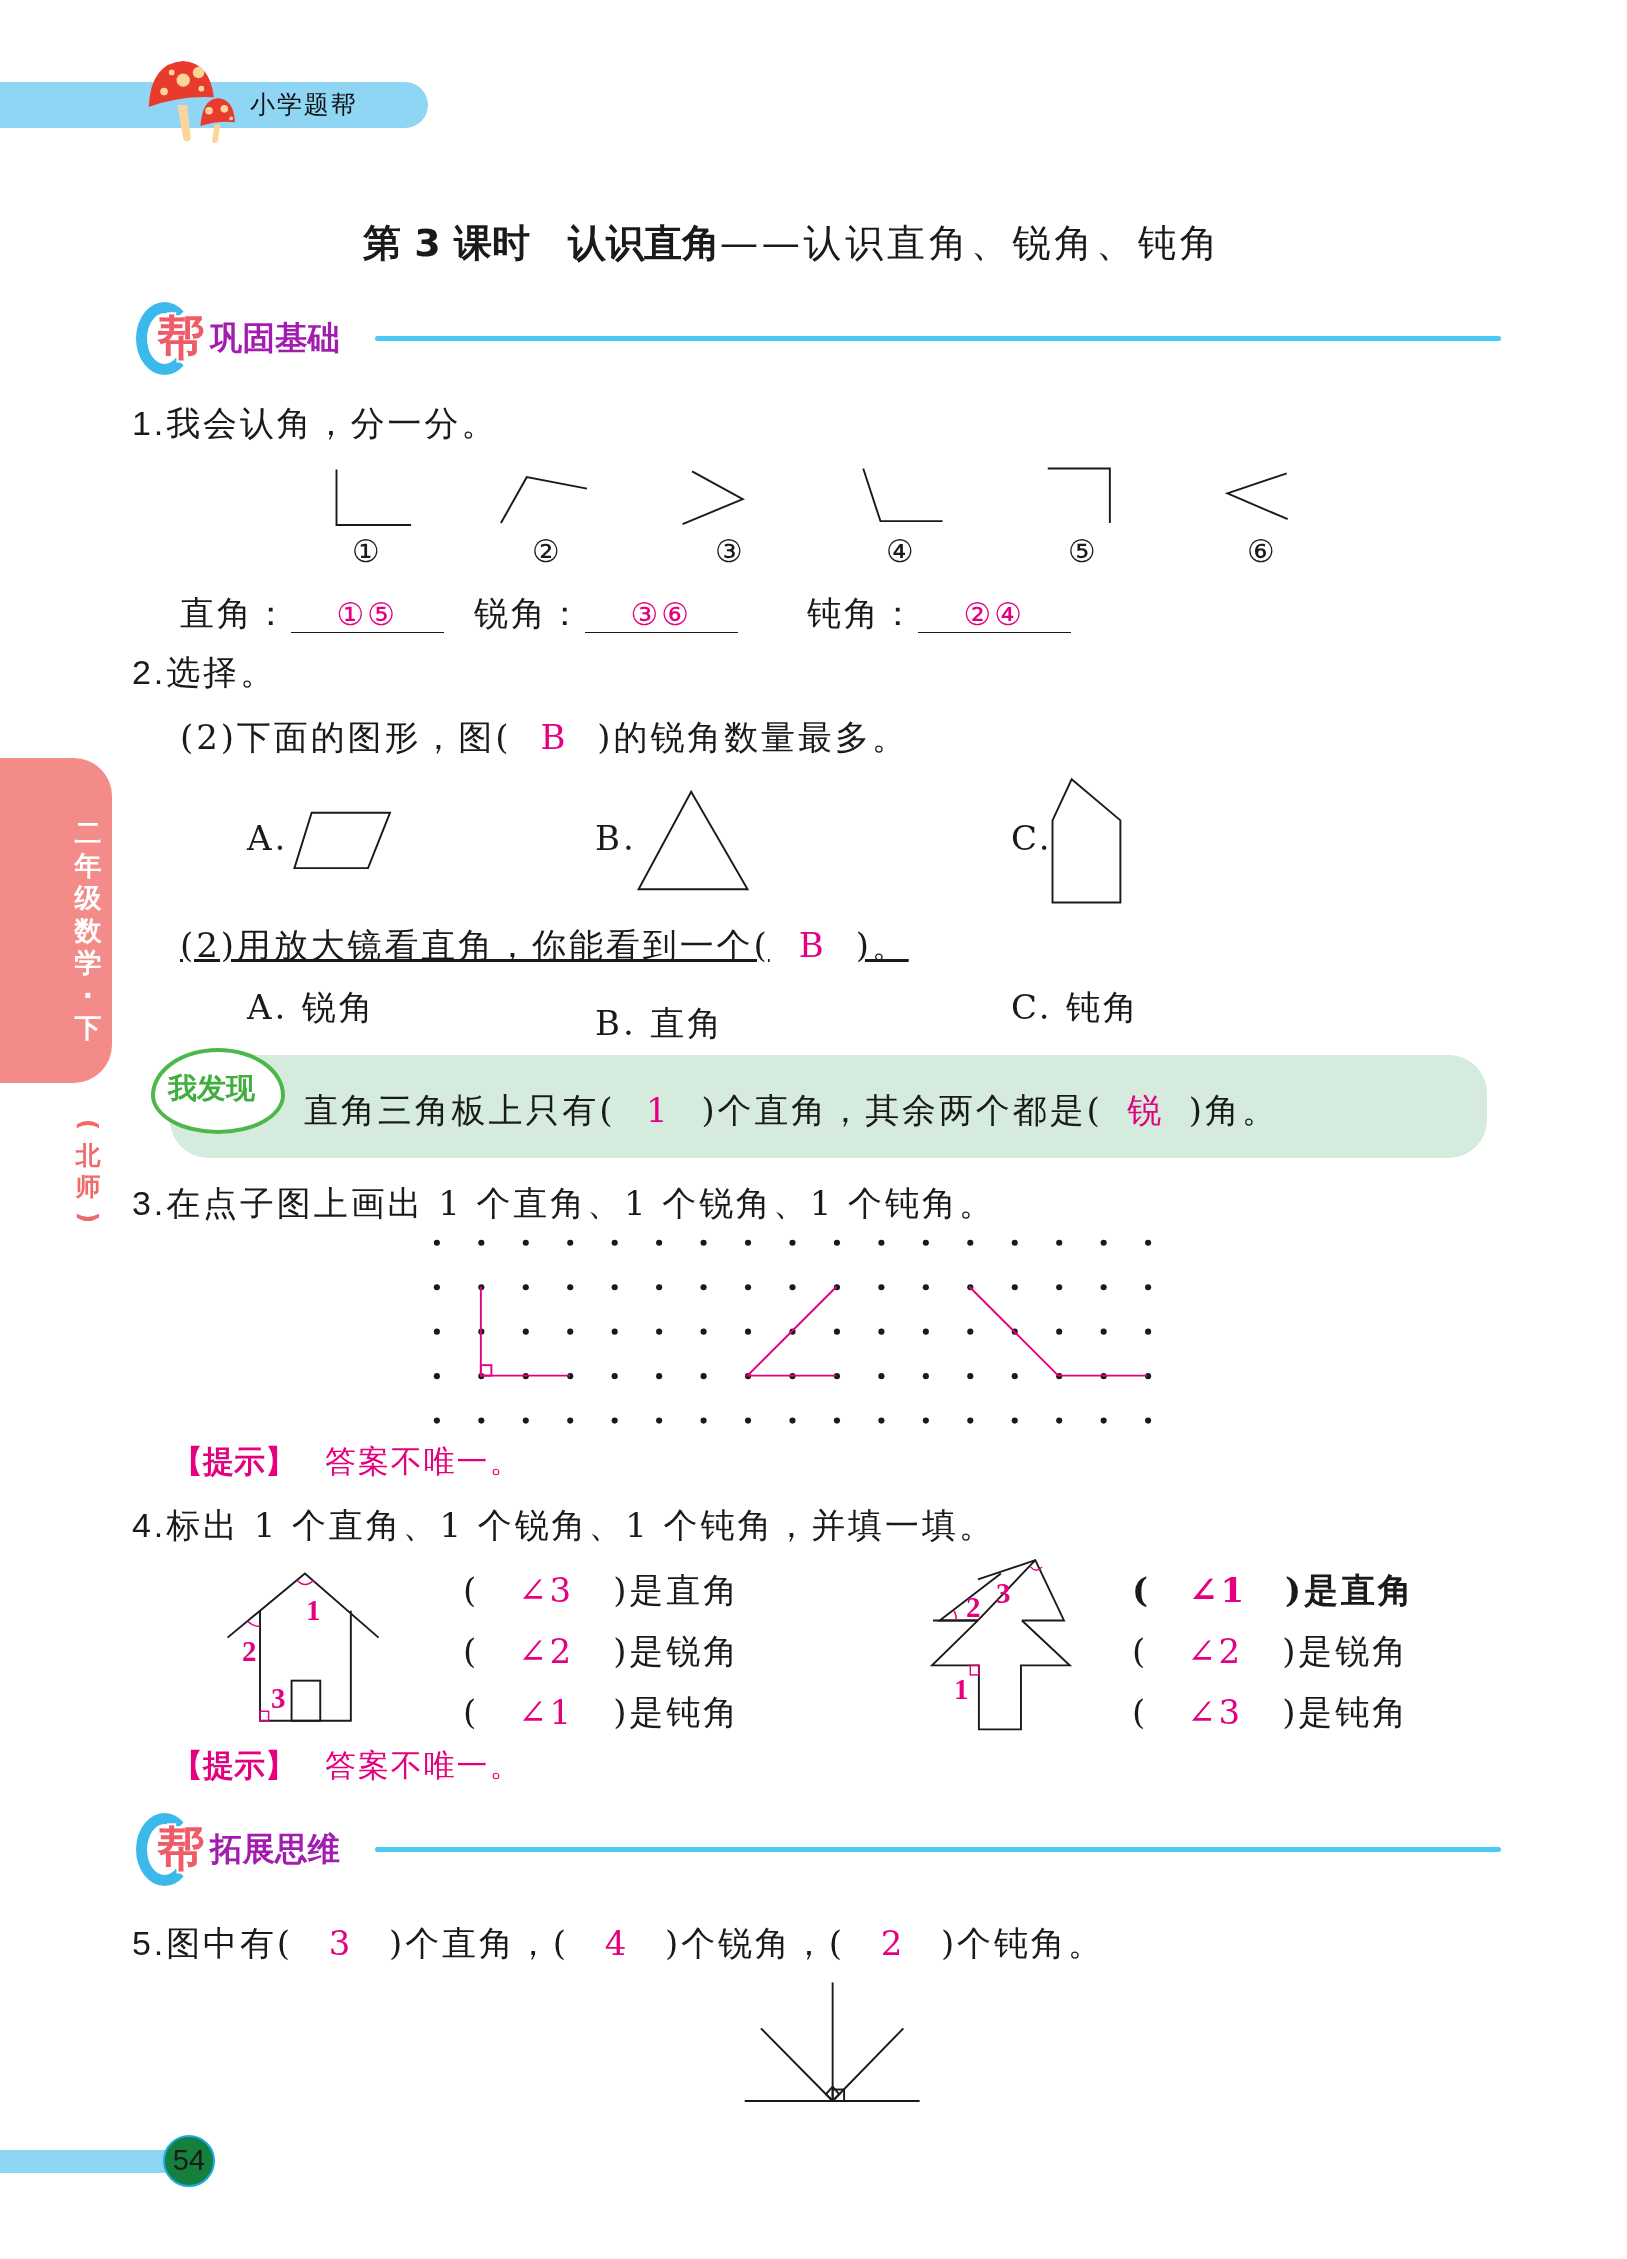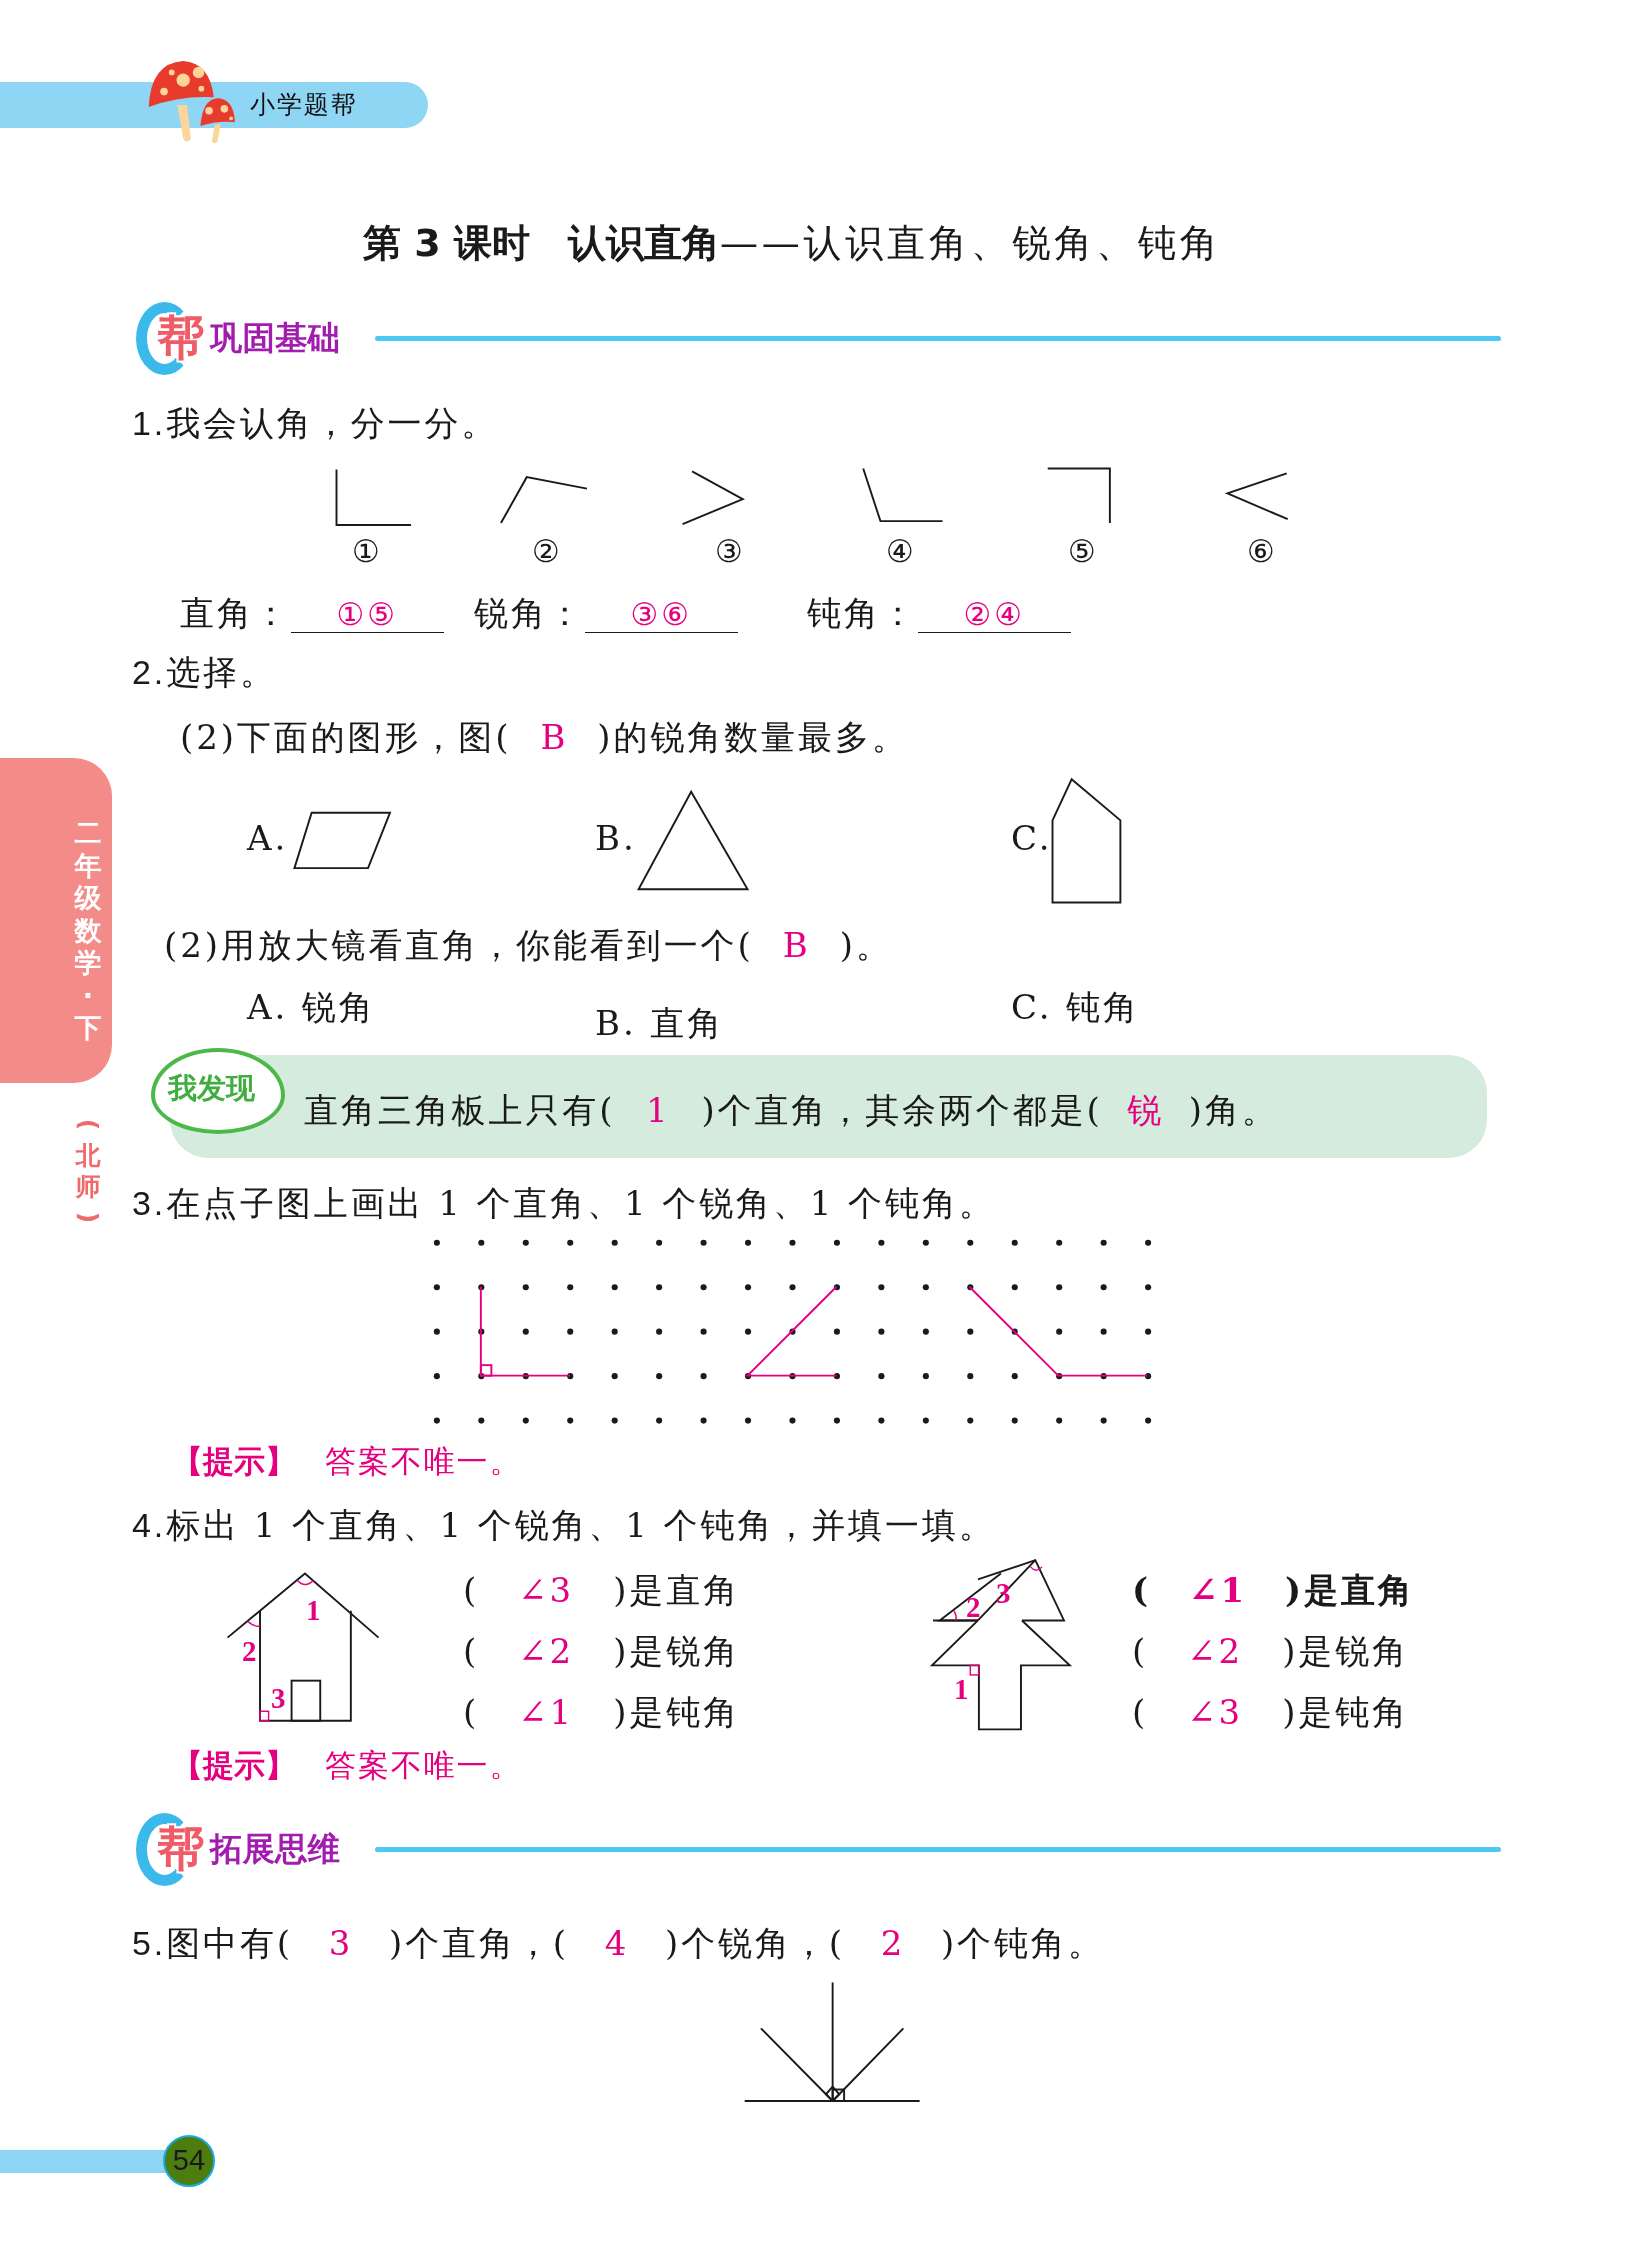--- a/index.html
+++ b/index.html
@@ -76,21 +76,21 @@
   }
   .discover-badge-text {
     left: 168px; top: 1069px; font-size: 29px; font-weight: bold; color: #3fae3f;
     font-family: "DejaVu Sans", sans-serif;
   }
   .hint-tag { font-family: "DejaVu Sans", sans-serif; font-size: 31px; color: #e4007f; font-weight: bold; }
   .hint-txt { font-size: 31px; color: #e4007f; margin-left: 29px; letter-spacing: 1.9px; }
   .page-band { left: 0; top: 2150px; width: 172px; height: 23px; background: #8fd6f5; }
   .page-circle {
     left: 163px; top: 2135px; width: 52px; height: 52px; border: 2.9px solid #1aabe6;
-    border-radius: 50%; background: #4d7c0f; box-sizing: border-box;
+    border-radius: 50%; background: #15803d; box-sizing: border-box;
     font-family: "Liberation Sans", sans-serif; font-size: 29px; text-align: center; line-height: 46px;
   }
   svg { position: absolute; overflow: visible; }
 </style>
 </head>
 <body>
 
 <div class="abs top-band"></div>
 <svg style="left:143px;top:57px;" width="134" height="96" viewBox="0 0 140 100">
 
@@ -187,21 +187,21 @@
 <svg style="left:0;top:0;" width="1628" height="918" viewBox="0 0 1703 960">
   <g stroke="#1a1a1a" stroke-width="2" fill="none">
 
     <polygon points="326,850 408,850 385,908 308,908"></polygon>
 
     <polygon points="723,828 782,930 668,930"></polygon>
 
     <polygon points="1121,815 1172,858 1172,944 1101,944 1101,858"></polygon>
   </g>
 </svg>
-<div class="abs q-text" style="left:164px;top:923px;">
+<div class="abs q-text" style="left:180px;top:923px;text-decoration:underline;">
   <span>(2)用放大镜看直角，你能看到一个(</span><span class="pink" style="display:inline-block;width:86px;text-align:center;">B</span><span>)。</span>
 </div>
 <div class="abs q-text" style="left:247px;top:985px;">A. 锐角</div>
 <div class="abs q-text" style="left:595px;top:985px;margin-top:16px;">B. 直角</div>
 <div class="abs q-text" style="left:1011px;top:985px;">C. 钝角</div>
 
 <div class="abs discover-box"></div>
 <div class="abs discover-badge"></div>
 <div class="abs discover-badge-text">我发现</div>
 <div class="abs q-text" style="left:304px;top:1088px;">

